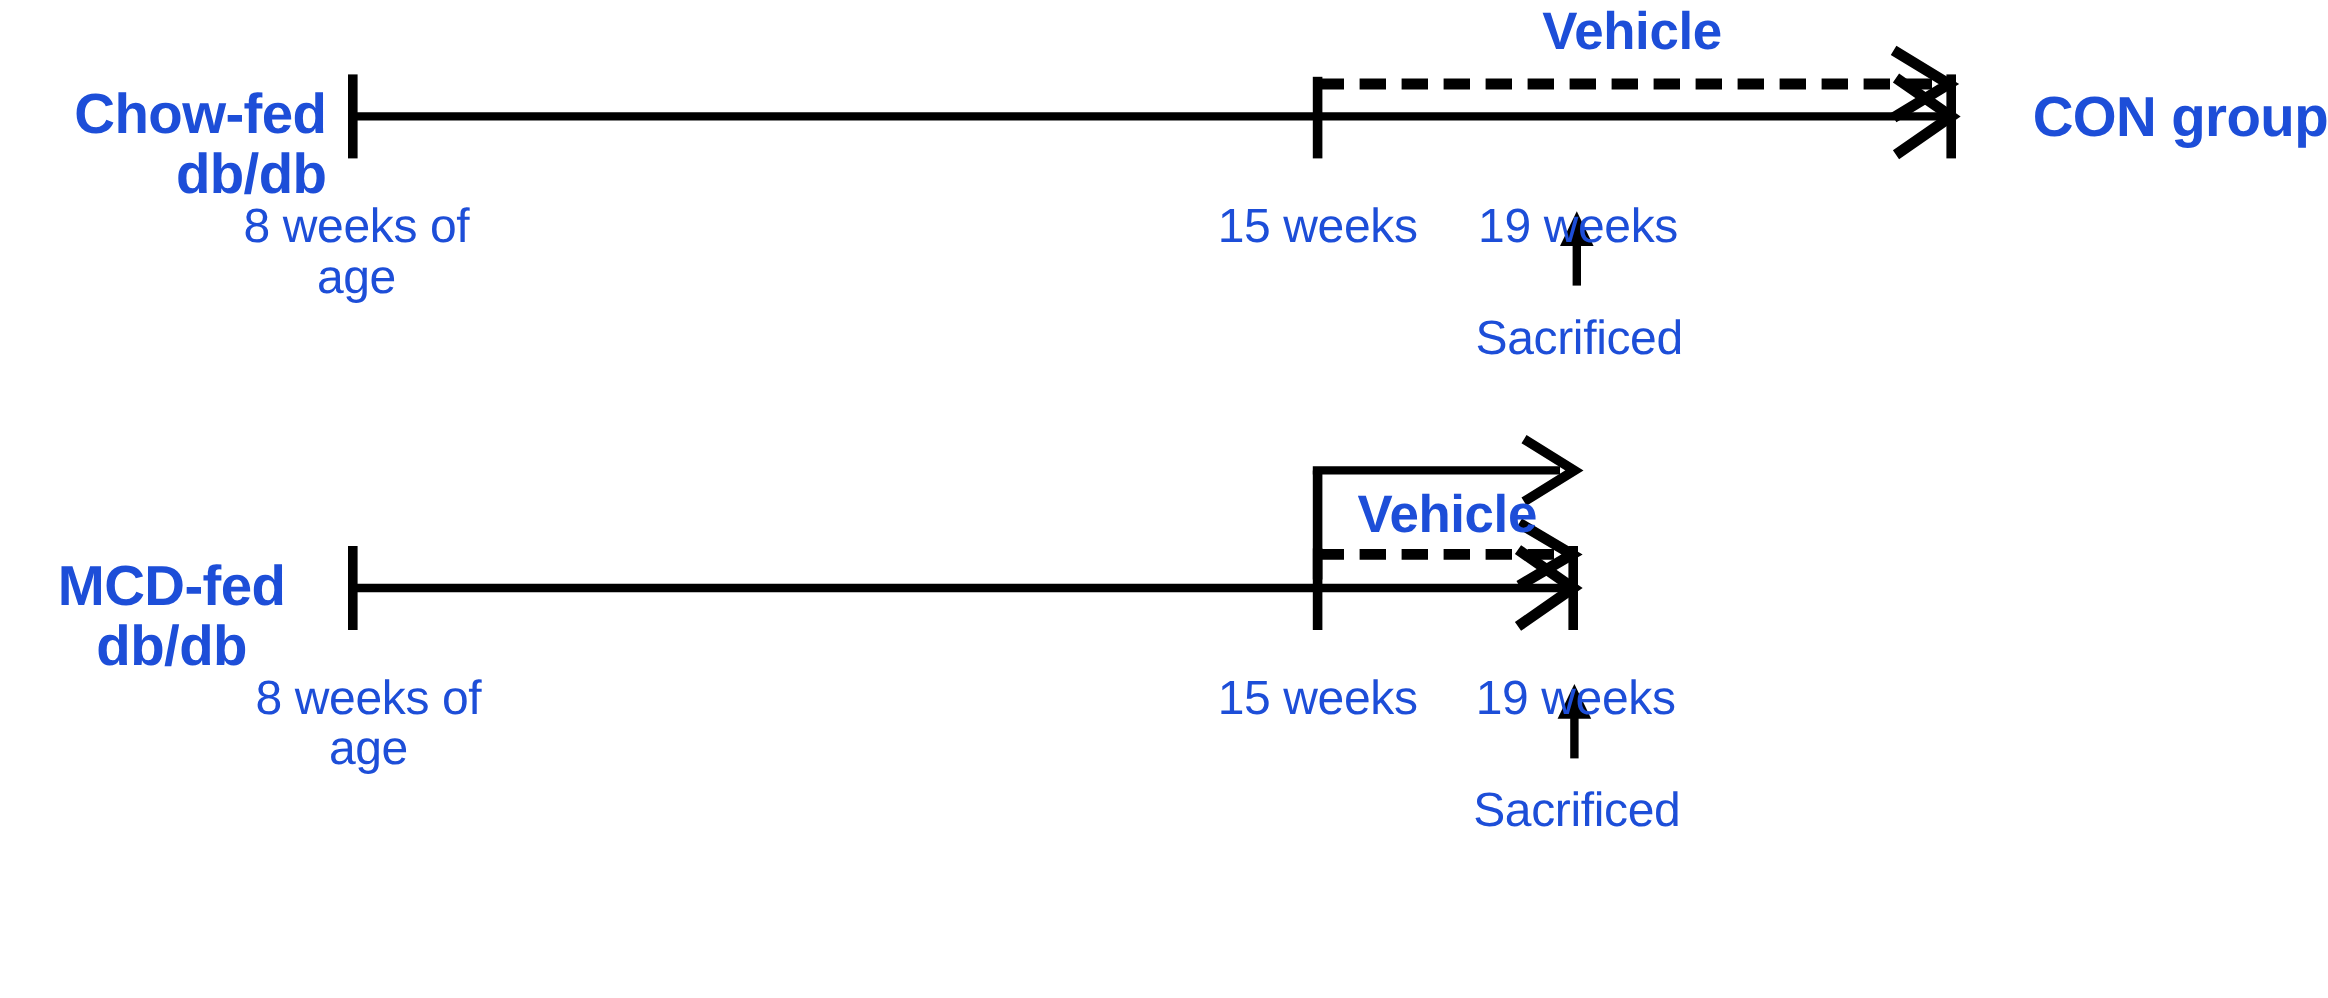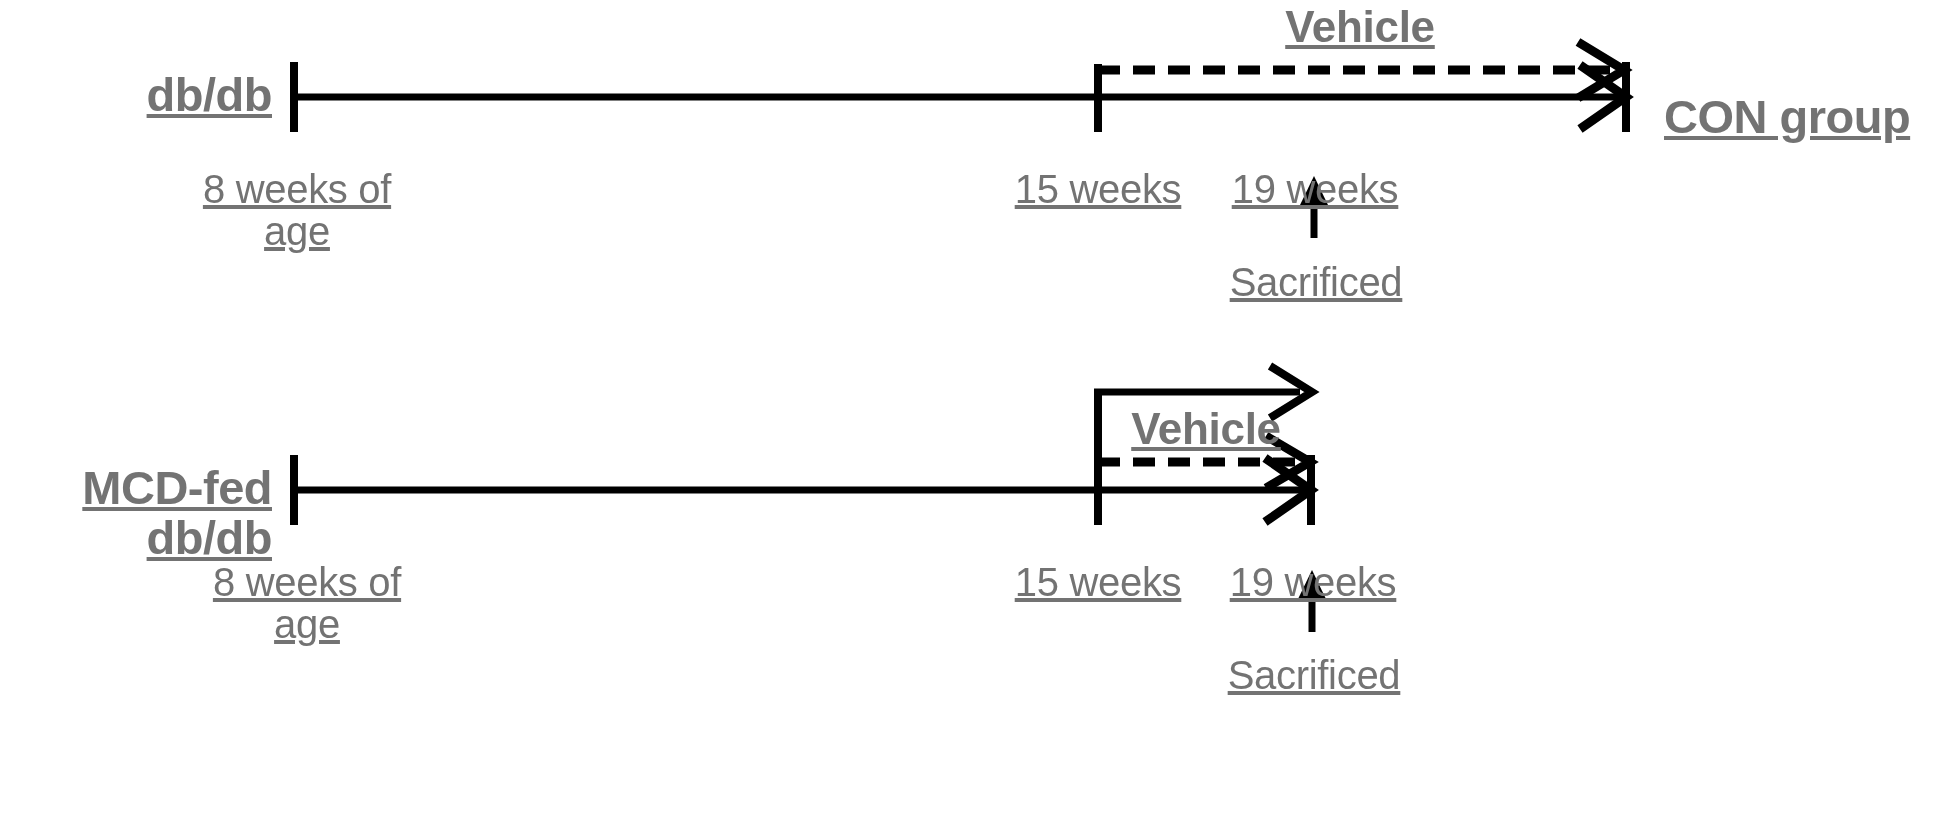--- a/index.html
+++ b/index.html
@@ -25,23 +25,22 @@
     left: 0;
     top: 0;
     width: 1940px;
     height: 832px;
     display: block;
   }
   .lbl {
     position: absolute;
     white-space: nowrap;
     line-height: 1.06;
-    color: #737373;
+    color: #1d4ed8;
     font-family: "Liberation Sans", sans-serif;
-    text-decoration: underline;
   }
   .group-lbl {
     font-weight: bold;
     font-size: 47px;
     text-align: right;
     letter-spacing: -0.5px;
   }
   .treat-lbl {
     font-weight: bold;
     font-size: 44px;
@@ -102,39 +101,40 @@
 
       <line x1="1098" y1="462" x2="1298" y2="462" stroke="#000" stroke-width="9" stroke-dasharray="22 13"></line>
       <polyline points="1266,436 1310,462 1266,488" fill="none" stroke="#000" stroke-width="9" stroke-linecap="butt" stroke-linejoin="miter"></polyline>
 
       <line x1="1312" y1="632" x2="1312" y2="580" stroke="#000" stroke-width="7"></line>
       <polygon points="1312,570 1298,599 1326,599" fill="#000"></polygon>
     </g>
   </svg>
 
   <div class="lbl group-lbl" style="left:14px; top:70px; width:258px;">
+    <div>Chow-fed</div>
     <div>db/db</div>
   </div>
 
   <div class="lbl plain-lbl center-lbl" style="left:156px; top:132px; width:282px;">
     <div>8 weeks of</div>
     <div>age</div>
   </div>
 
   <div class="lbl plain-lbl center-lbl" style="left:938px; top:132px; width:320px;">15 weeks</div>
 
   <div class="lbl plain-lbl center-lbl" style="left:1160px; top:132px; width:310px;">19 weeks</div>
 
   <div class="lbl plain-lbl center-lbl" style="left:1158px; top:225px; width:316px;">Sacrificed</div>
 
   <div class="lbl treat-lbl" style="left:1100px; top:4px; width:520px;">Vehicle</div>
 
-  <div class="lbl group-lbl" style="left:1664px; top:72px; width:276px; text-align:left;margin-top:20px;">CON group</div>
+  <div class="lbl group-lbl" style="left:1664px; top:72px; width:276px; text-align:right;">CON group</div>
 
-  <div class="lbl group-lbl" style="left:14px; top:463px; width:258px;">
+  <div class="lbl group-lbl" style="left:14px; top:463px; width:258px;text-align:center;">
     <div>MCD-fed</div>
     <div>db/db</div>
   </div>
 
   <div class="lbl plain-lbl center-lbl" style="left:166px; top:525px; width:282px;">
     <div>8 weeks of</div>
     <div>age</div>
   </div>
 
   <div class="lbl plain-lbl center-lbl" style="left:938px; top:525px; width:320px;">15 weeks</div>

